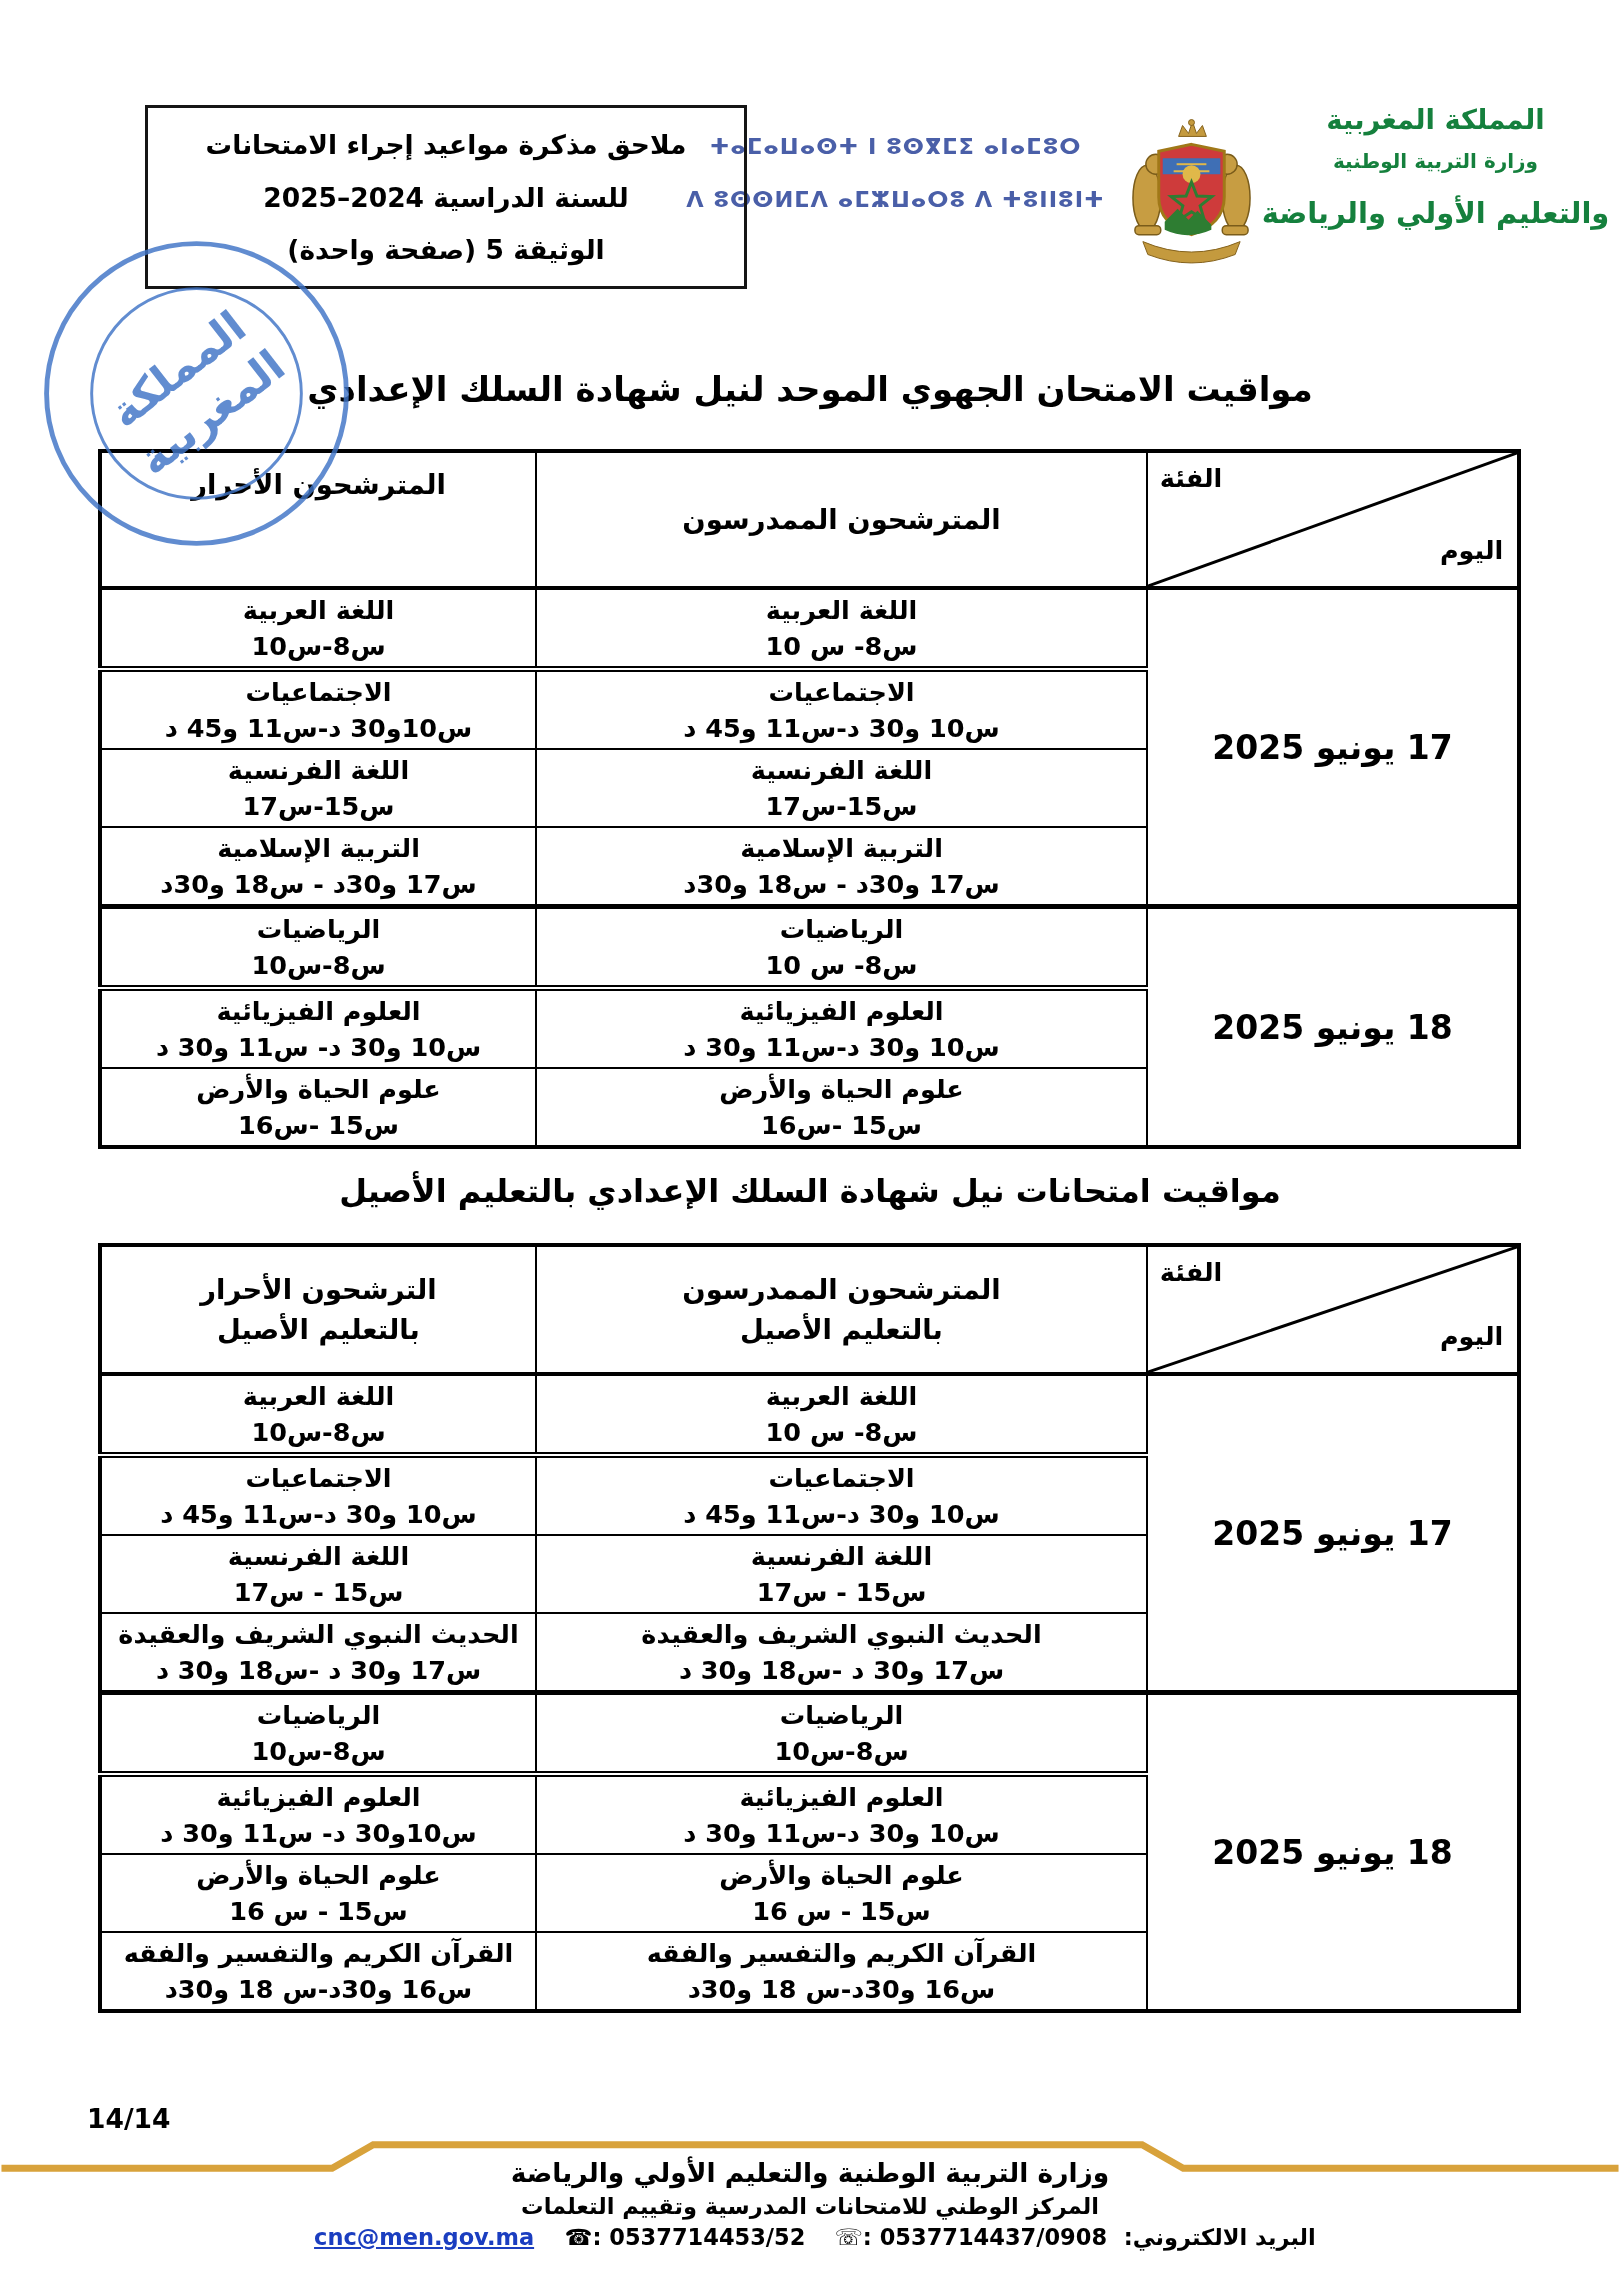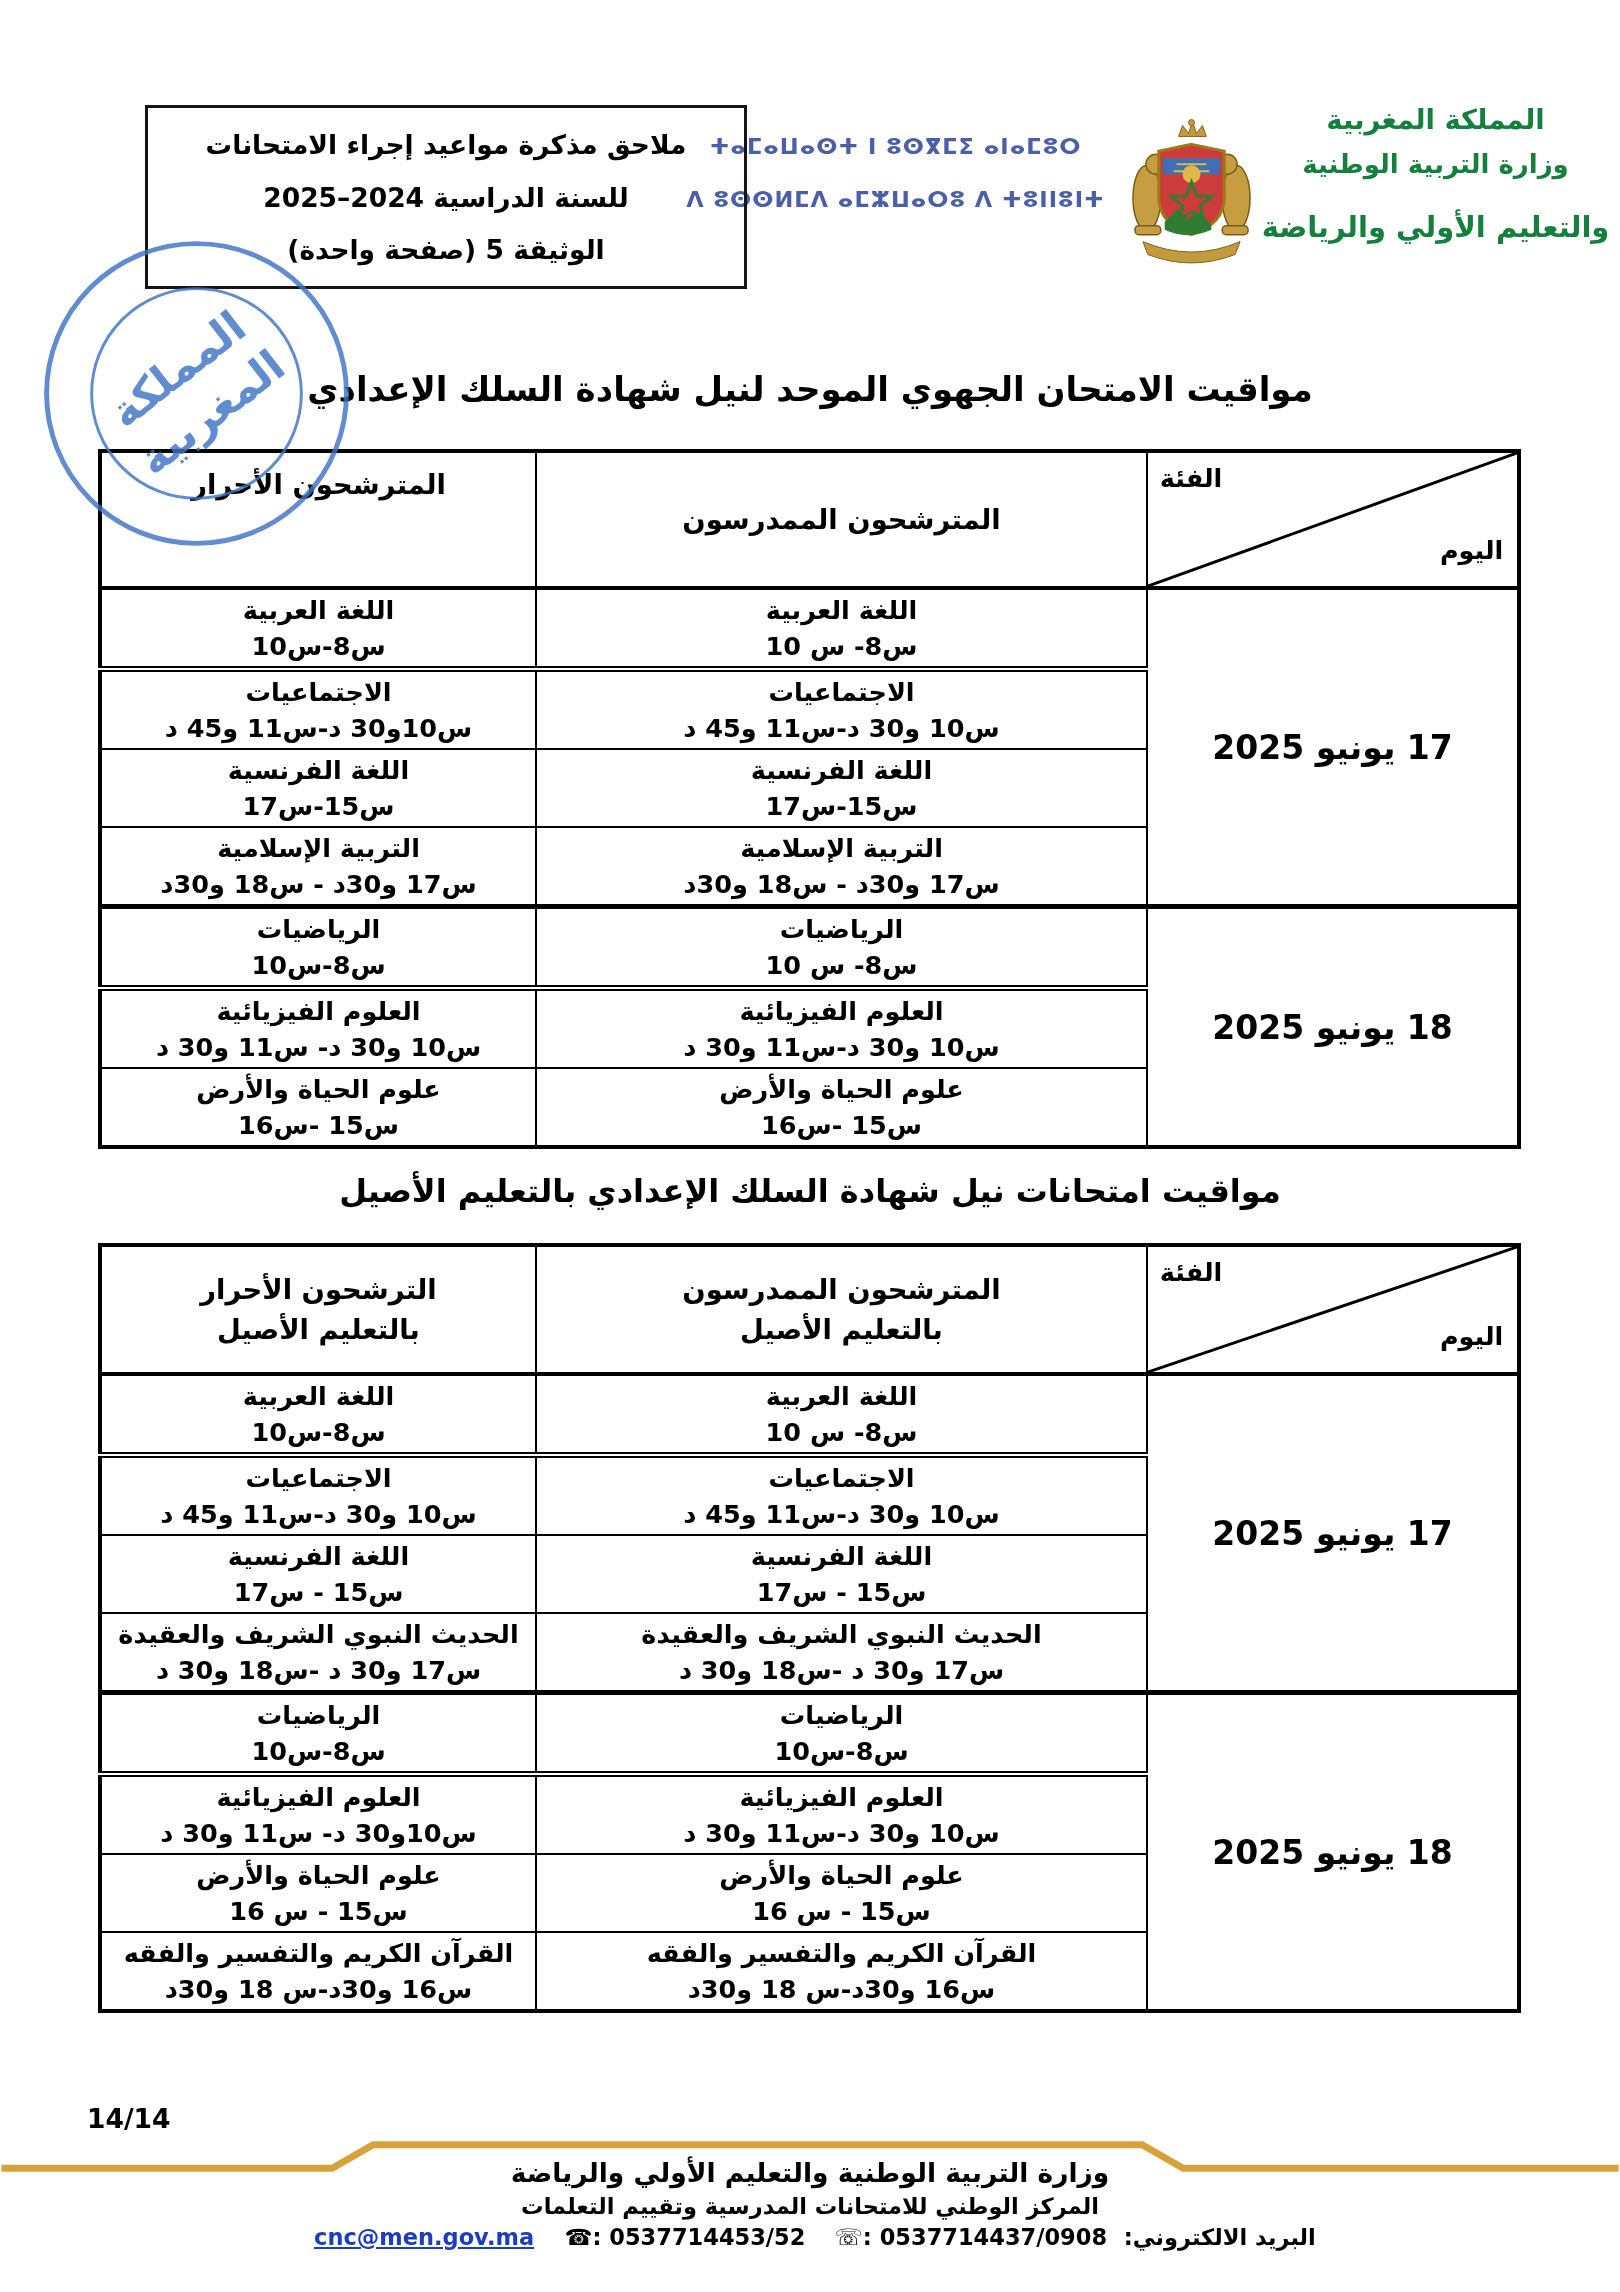--- a/index.html
+++ b/index.html
@@ -5,21 +5,21 @@
   html,body{margin:0;padding:0;background:#e8e8e8;}
   .page{
     position:relative;width:1620px;height:2293px;background:#ffffff;
     margin:0 auto;overflow:hidden;
     font-family:"DejaVu Sans",sans-serif;direction:rtl;color:#000;
   }
   
   .ministry{position:absolute;left:1253px;top:104px;width:365px;text-align:center;
     color:#15803d;font-weight:bold;}
   .ministry .l1{font-size:27.4px;margin-bottom:13.7px;}
-  .ministry .l2{font-size:26px;margin-bottom:31px;}
+  .ministry .l2{font-size:20px;margin-bottom:23px;}
   .ministry .l3{font-size:29px;}
   .arms{position:absolute;left:1127px;top:114px;width:129px;height:155px;}
   .tifinagh{position:absolute;left:674px;top:120px;width:443px;direction:ltr;
     text-align:center;color:#4a5fa8;font-size:22.5px;font-weight:600;line-height:53px;
     letter-spacing:1px;}
   .note-box{position:absolute;left:145px;top:105px;width:596px;height:178px;
     border:3.9px solid #151515;display:flex;flex-direction:column;justify-content:space-evenly;
     align-items:center;text-align:center;font-weight:bold;font-size:26.5px;}
   
   .stamp{position:absolute;left:25.5px;top:223px;width:341px;height:341px;opacity:.82;z-index:5;}

